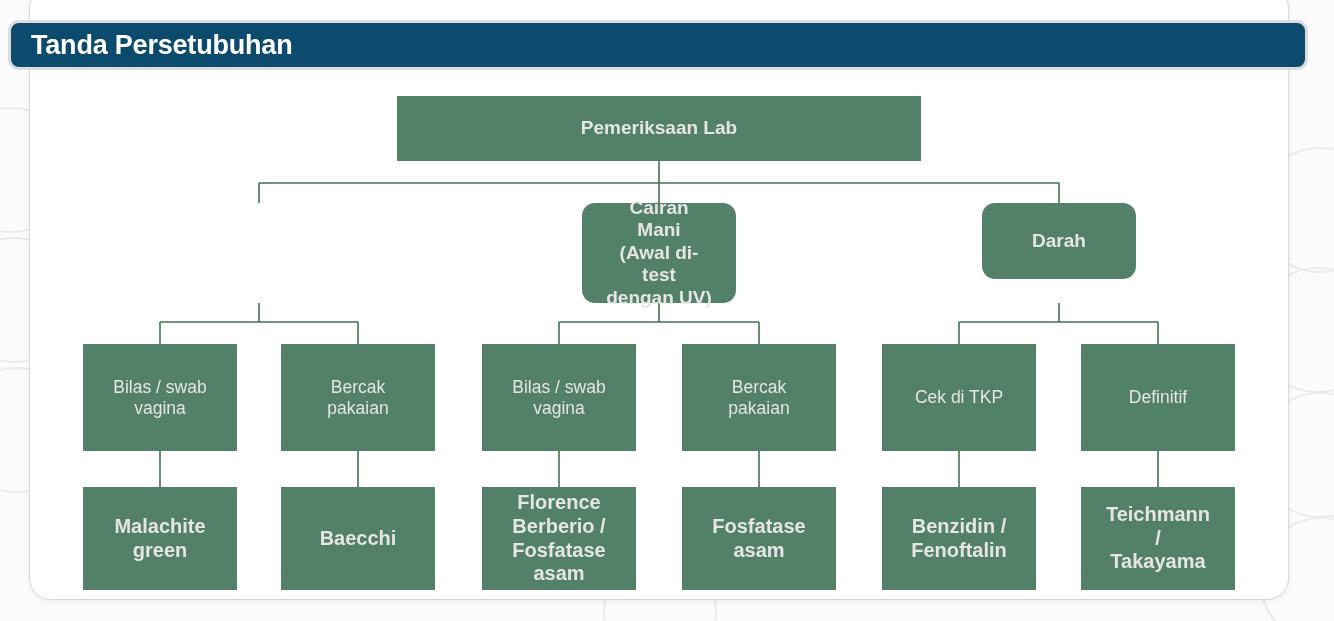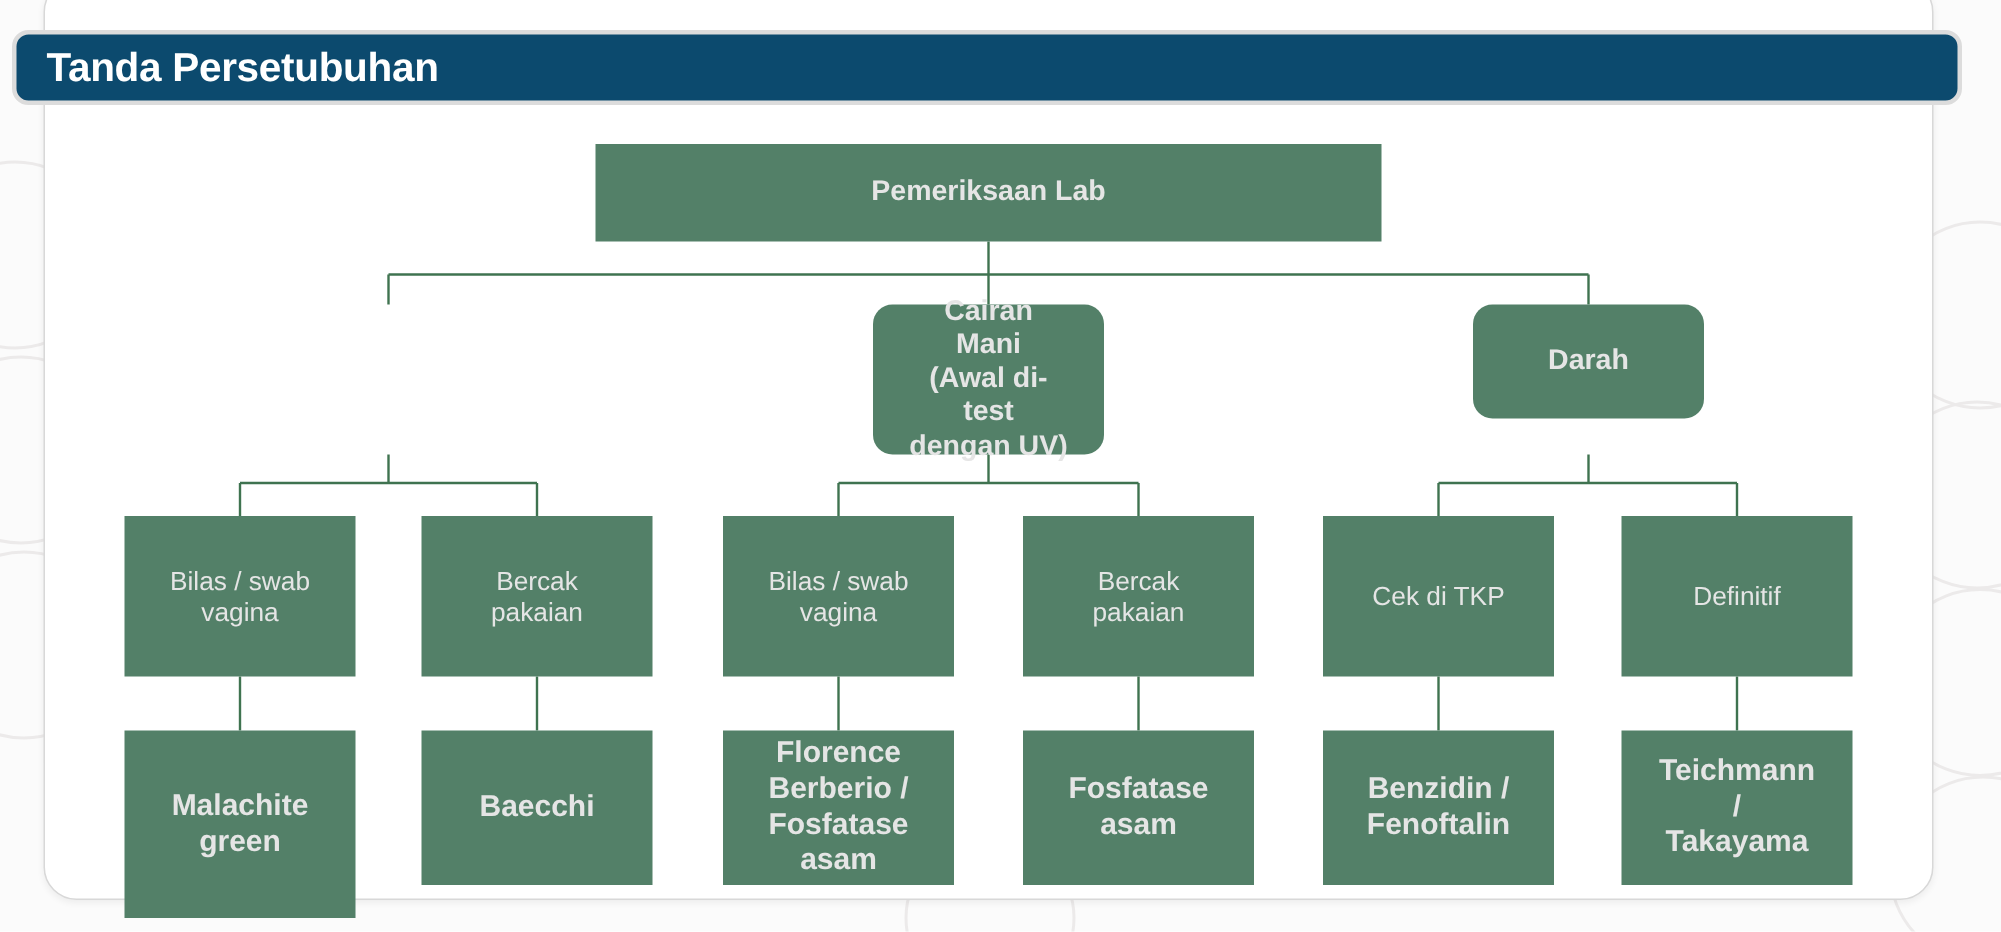--- a/index.html
+++ b/index.html
@@ -195,21 +195,21 @@
   </div>
 
   <div class="node lvl2" style="left:1081px; top:344px; width:154px; height:107px;">
     <span>Definitif</span>
   </div>
 
   <div class="node lvl2" style="left:882px; top:344px; width:154px; height:107px;">
     <span>Cek di TKP</span>
   </div>
 
-  <div class="node lvl3" style="left:83px; top:487px; width:154px; height:125px;">
+  <div class="node lvl3" style="left:83px; top:487px; width:154px; height:103px;">
     <span>Malachite
 green</span>
   </div>
 
   <div class="node lvl3" style="left:281px; top:487px; width:154px; height:103px;">
     <span>Baecchi</span>
   </div>
 
   <div class="node lvl3" style="left:482px; top:487px; width:154px; height:103px;">
     <span>Florence

